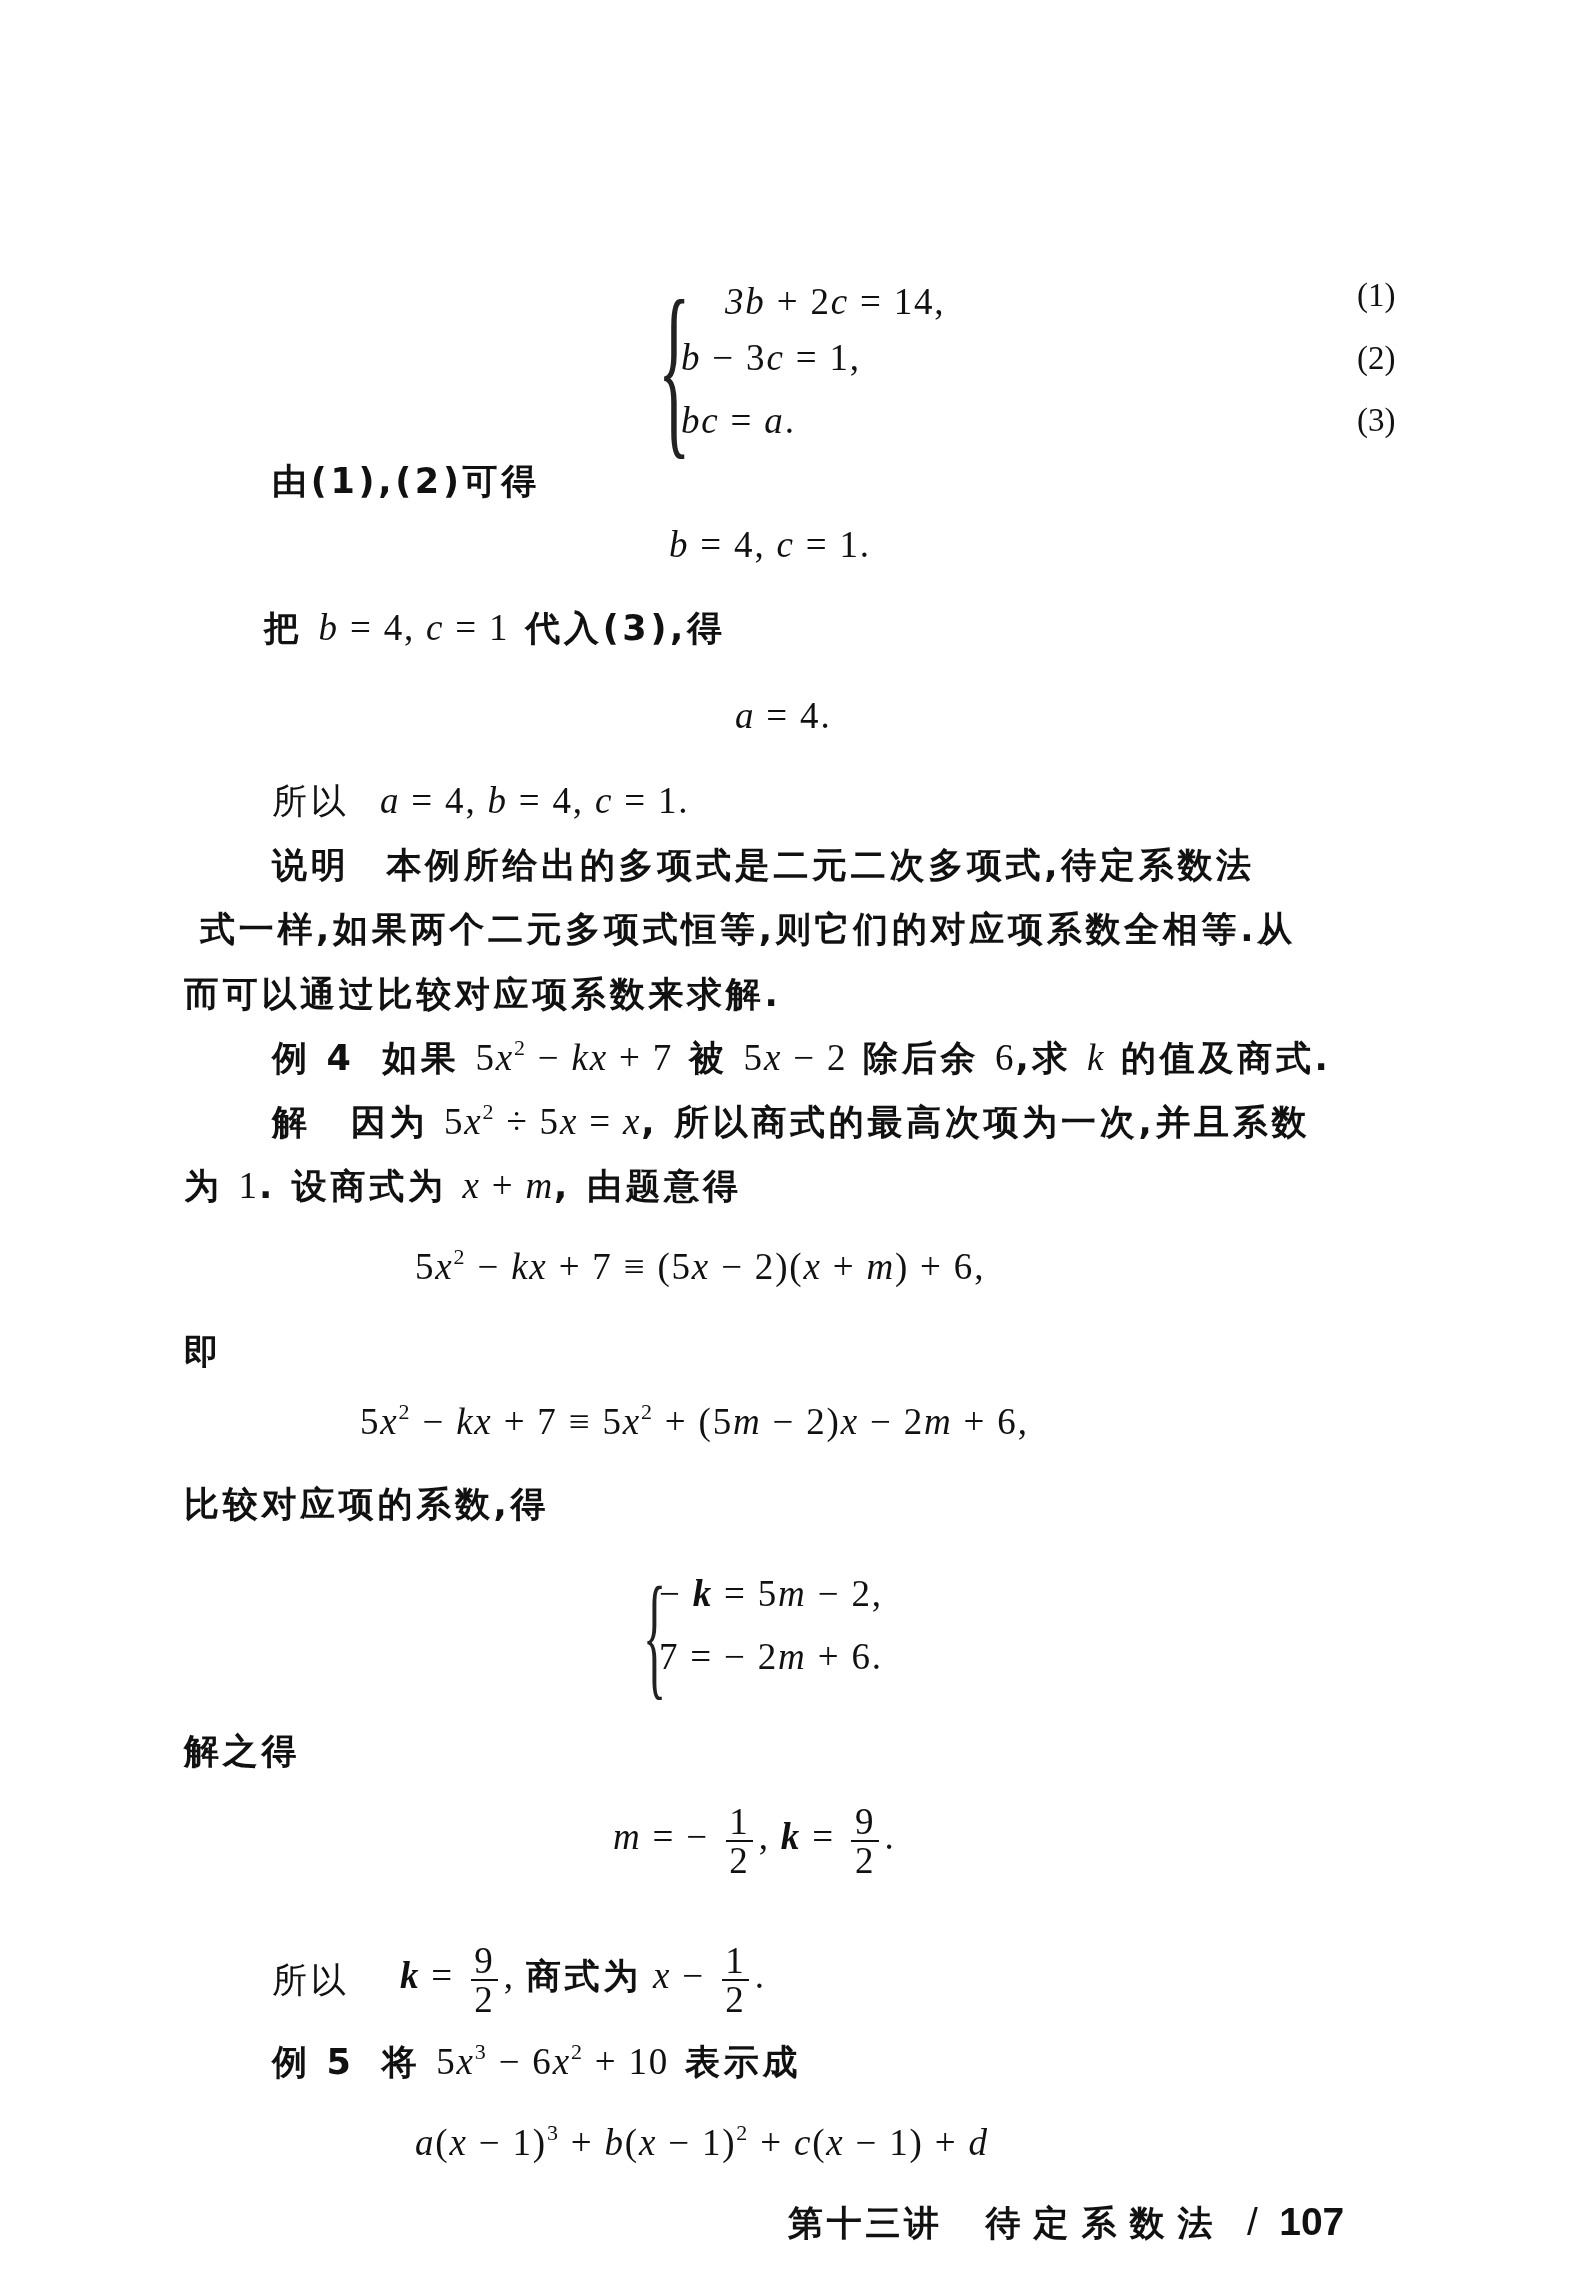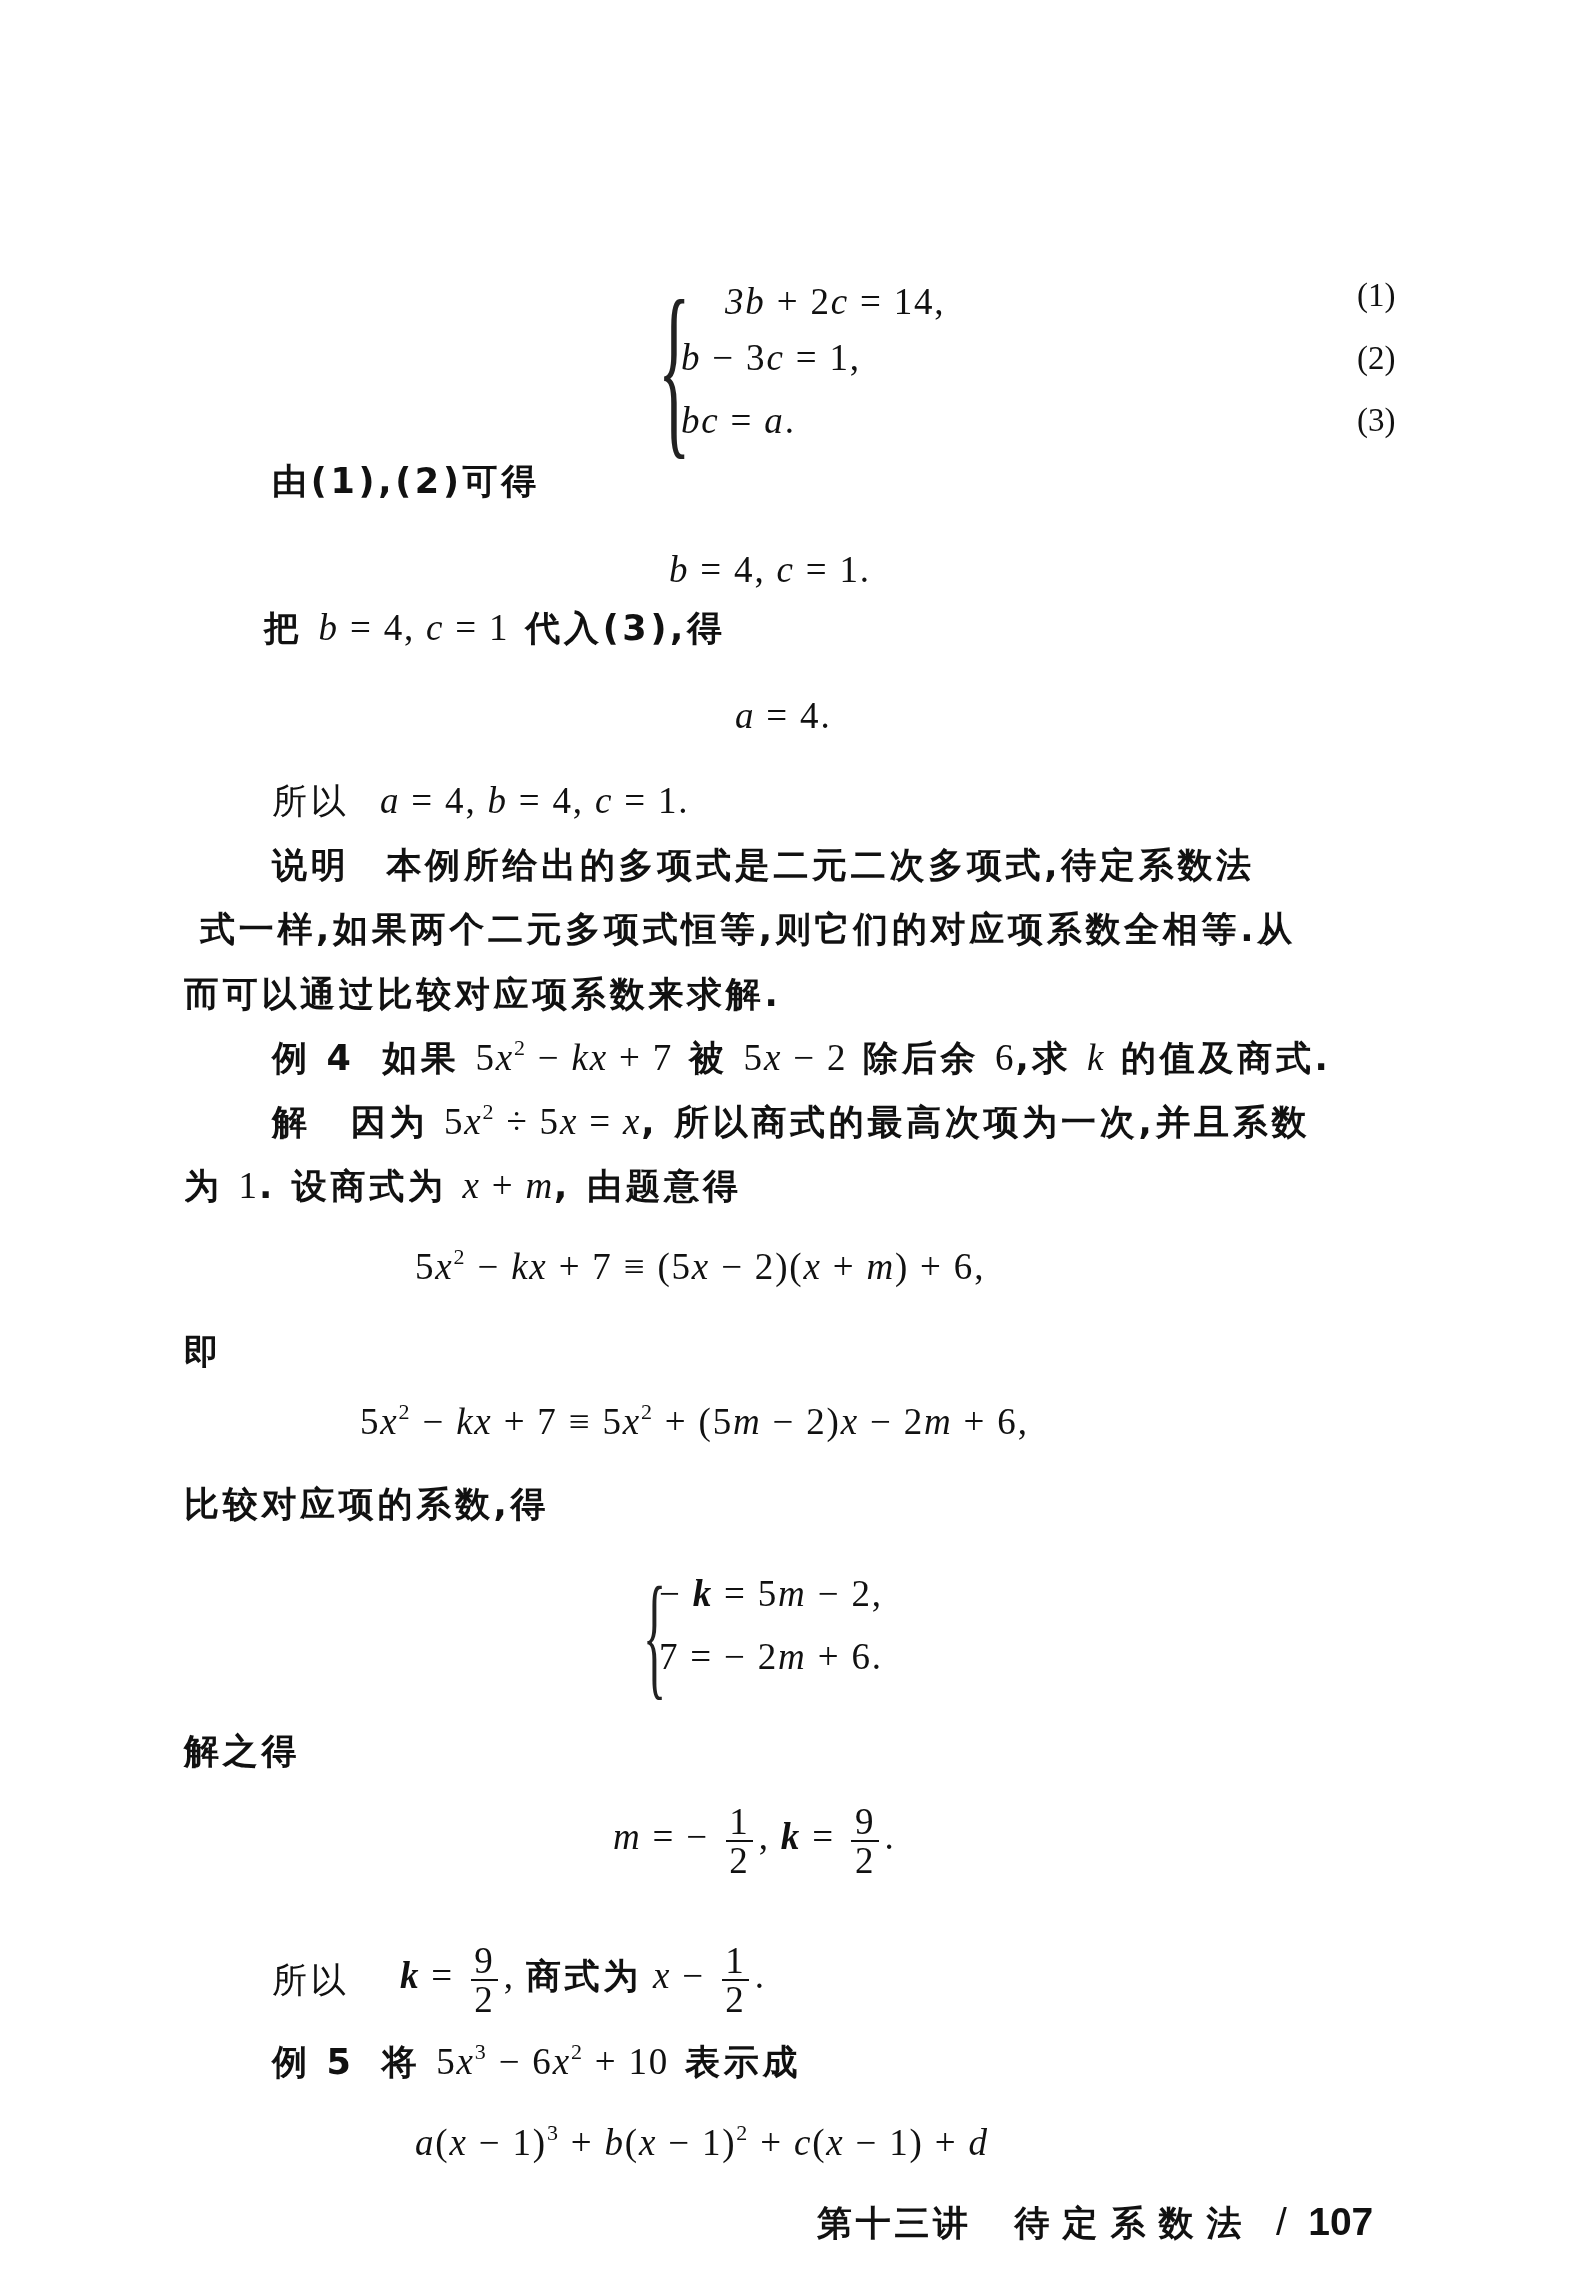--- a/index.html
+++ b/index.html
@@ -23,21 +23,21 @@
 
 <div class="brace" style="left:658px; top:272px; font-size:193px; line-height:193px; transform:scaleX(0.35); transform-origin:left top;">{</div>
 <div class="ln m" style="left:681px; top:280px;margin-left:44px;"><i>3b</i> + 2<i>c</i> = 14,</div>
 <div class="ln m" style="left:681px; top:336px;"><i>b</i> − 3<i>c</i> = 1,</div>
 <div class="ln m" style="left:681px; top:399px;"><i>bc</i> = <i>a</i>.</div>
 <div class="lbl" style="left:1357px; top:277px;">(1)</div>
 <div class="lbl" style="left:1357px; top:340px;">(2)</div>
 <div class="lbl" style="left:1357px; top:402px;">(3)</div>
 
 <div class="ln cjk" style="left:272px; top:459px;">由(1),(2)可得</div>
-<div class="ln m" style="left:669px; top:523px;margin-top:25px;"><i>b</i> = 4, <i>c</i> = 1.</div>
+<div class="ln m" style="left:669px; top:523px;"><i>b</i> = 4, <i>c</i> = 1.</div>
 
 <div class="ln cjk" style="left:264px; top:606px;">把 <span class="m" style="font-weight:normal"><i>b</i> = 4, <i>c</i> = 1</span> 代入(3),得</div>
 <div class="ln m" style="left:735px; top:694px;"><i>a</i> = 4.</div>
 
 <div class="ln cjk" style="left:272px; top:779px; font-weight:normal;">所以</div>
 <div class="ln m" style="left:380px; top:779px;text-align:center;"><i>a</i> = 4, <i>b</i> = 4, <i>c</i> = 1.</div>
 
 <div class="ln cjk" style="left:272px; top:843px;"><span style="font-weight:900; margin-right:37px;">说明</span><span>本例所给出的多项式是二元二次多项式,待定系数法</span></div>
 <div class="ln cjk" style="left:200px; top:907px;">式一样,如果两个二元多项式恒等,则它们的对应项系数全相等.从</div>
 <div class="ln cjk" style="left:184px; top:972px;">而可以通过比较对应项系数来求解.</div>
@@ -59,14 +59,14 @@
 <div class="ln cjk" style="left:184px; top:1717px;margin-top:12px;">解之得</div>
 
 <div class="ln m" style="left:613px; top:1791px; line-height:92px;"><i>m</i> = − <span class="frac"><span class="num">1</span><span class="den">2</span></span>, <i class="bold">k</i> = <span class="frac"><span class="num">9</span><span class="den">2</span></span>.</div>
 
 <div class="ln cjk" style="left:272px; top:1958px; font-weight:normal;">所以</div>
 <div class="ln m" style="left:400px; top:1930px; line-height:92px;"><i class="bold">k</i> = <span class="frac"><span class="num">9</span><span class="den">2</span></span>, <span class="cjk" style="font-size:35px;">商式为</span> <i>x</i> − <span class="frac"><span class="num">1</span><span class="den">2</span></span>.</div>
 
 <div class="ln cjk" style="left:272px; top:2040px;"><span style="font-weight:900; margin-right:27px;">例 5</span>将 <span class="m" style="font-weight:normal">5<i>x</i><sup>3</sup> − 6<i>x</i><sup>2</sup> + 10</span> 表示成</div>
 <div class="ln m" style="left:415px; top:2121px;"><i>a</i>(<i>x</i> − 1)<sup>3</sup> + <i>b</i>(<i>x</i> − 1)<sup>2</sup> + <i>c</i>(<i>x</i> − 1) + <i>d</i></div>
 
-<div class="ln footer" style="left:817px; top:2200px;"><span style="letter-spacing:3.7px;">第十三讲</span>&nbsp;&nbsp;<span style="letter-spacing:13px;">待定系数法</span> <span class="pg" style="font-weight:normal;">/</span> <span class="pg">107</span></div>
+<div class="ln footer" style="left:788px; top:2200px;"><span style="letter-spacing:3.7px;">第十三讲</span>&nbsp;&nbsp;<span style="letter-spacing:13px;">待定系数法</span> <span class="pg" style="font-weight:normal;">/</span> <span class="pg">107</span></div>
 
 
 </body></html>

